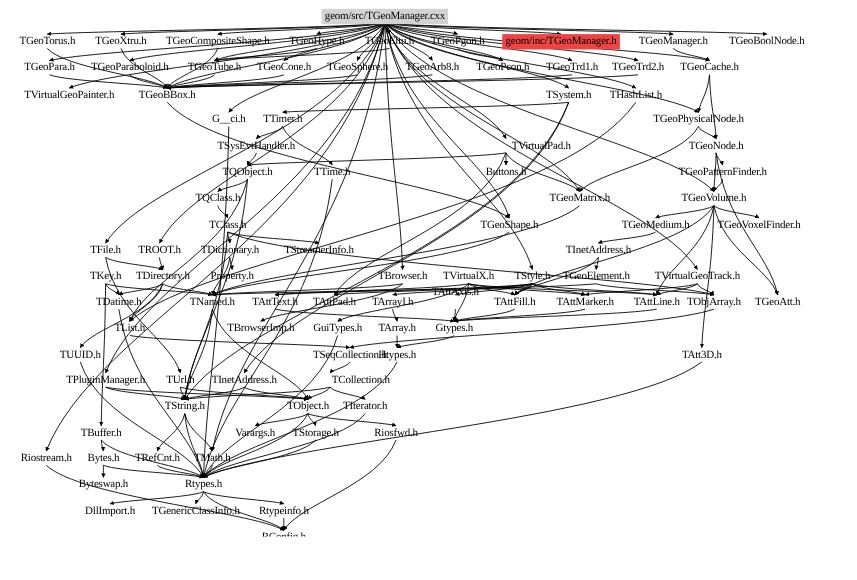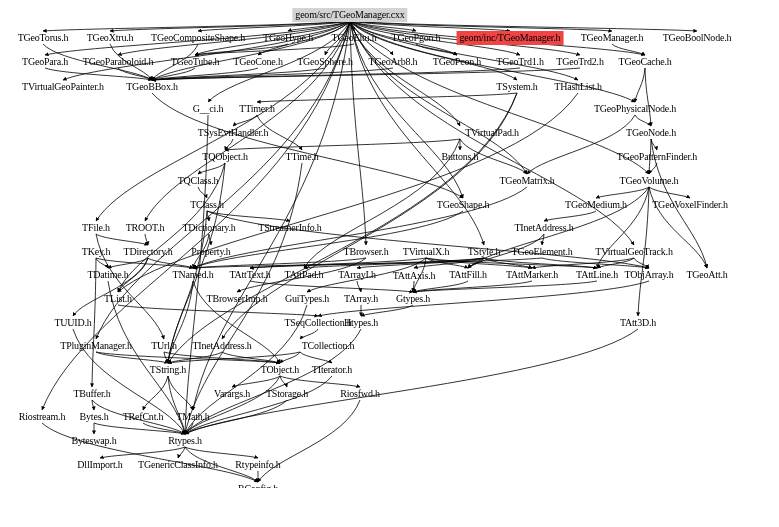--- a/index.html
+++ b/index.html
@@ -251,21 +251,21 @@
       <div class="node" style="left: 366px; top: 252px;">TBrowser.h</div>
       <div class="node" style="left: 426px; top: 252px;">TVirtualX.h</div>
       <div class="node" style="left: 484px; top: 252px;">TStyle.h</div>
       <div class="node" style="left: 542px; top: 252px;">TGeoElement.h</div>
       <div class="node" style="left: 634px; top: 252px;">TVirtualGeoTrack.h</div>
       <div class="node" style="left: 108px; top: 275px;">TDatime.h</div>
       <div class="node" style="left: 193px; top: 275px;">TNamed.h</div>
       <div class="node" style="left: 250px; top: 275px;">TAttText.h</div>
       <div class="node" style="left: 304px; top: 275px;">TAttPad.h</div>
       <div class="node" style="left: 357px; top: 275px;">TArrayI.h</div>
-      <div class="node" style="left: 414px; top: 276px;">TAttAxis.h</div>
+      <div class="node" style="left: 414px; top: 266px;">TAttAxis.h</div>
       <div class="node" style="left: 468px; top: 275px;">TAttFill.h</div>
       <div class="node" style="left: 532px; top: 275px;">TAttMarker.h</div>
       <div class="node" style="left: 597px; top: 275px;">TAttLine.h</div>
       <div class="node" style="left: 649px; top: 275px;">TObjArray.h</div>
       <div class="node" style="left: 707px; top: 275px;">TGeoAtt.h</div>
       <div class="node" style="left: 118px; top: 299px;">TList.h</div>
       <div class="node" style="left: 237px; top: 299px;">TBrowserImp.h</div>
       <div class="node" style="left: 307px; top: 299px;">GuiTypes.h</div>
       <div class="node" style="left: 361px; top: 299px;">TArray.h</div>
       <div class="node" style="left: 413px; top: 299px;">Gtypes.h</div>

